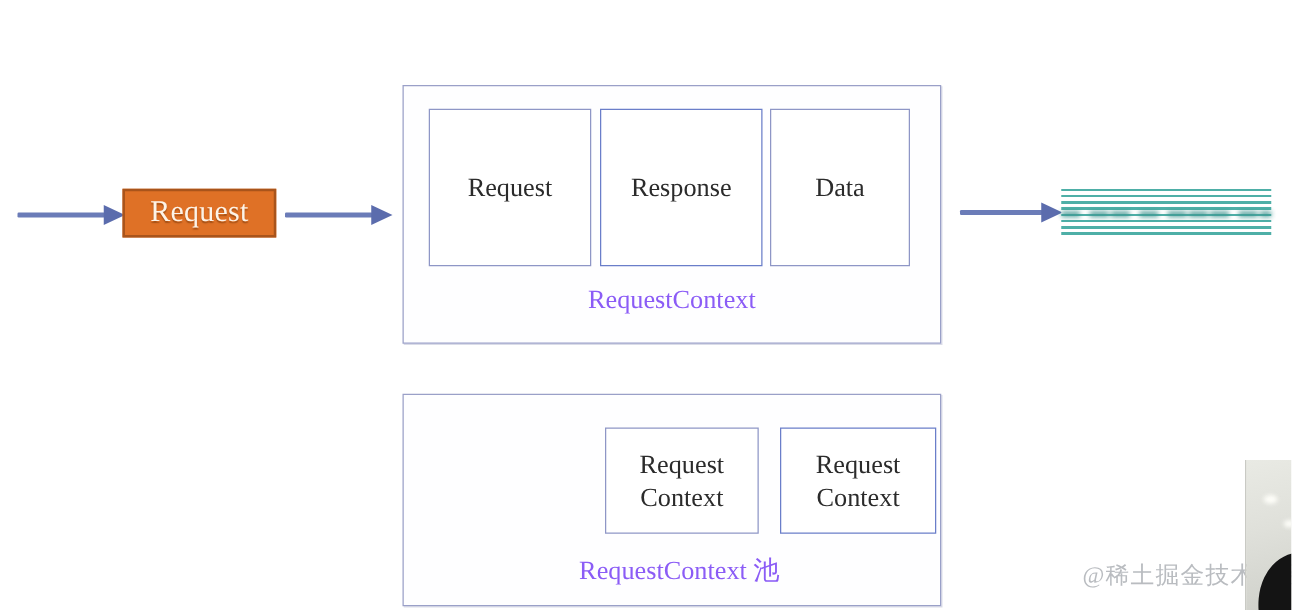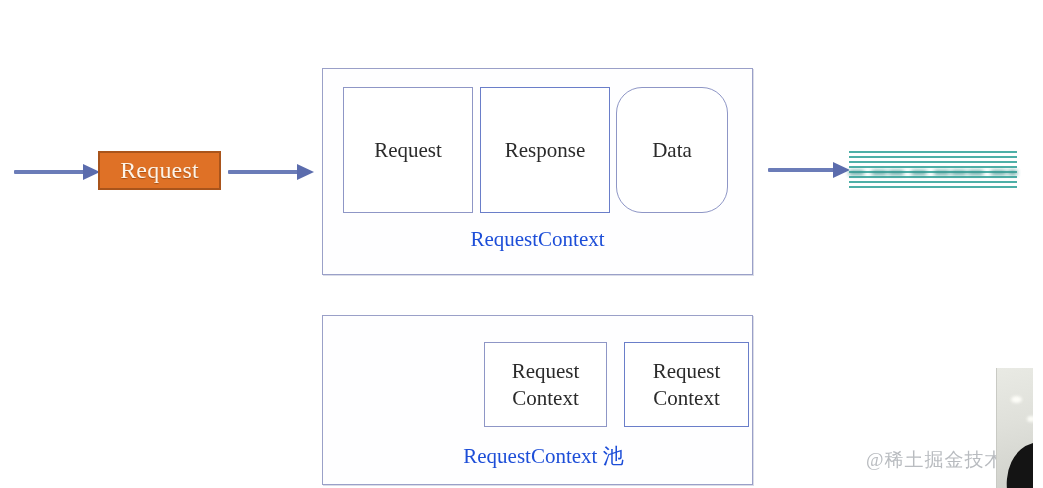--- a/index.html
+++ b/index.html
@@ -78,21 +78,21 @@
     justify-content: center;
     text-align: center;
     color: #2b2b2b;
     font-size: 21px;
     line-height: 1.25;
   }
   .inner-box.accent { border-color: #6a7ec9; }
   .box-caption {
     position: absolute;
     text-align: center;
-    color: #1d4ed8;
+    color: #8b5cf6;
     font-size: 21px;
     white-space: nowrap;
   }
 
   
   .striped-block {
     position: absolute;
     background:
       repeating-linear-gradient(
         to bottom,
@@ -171,21 +171,21 @@
     <div class="shaft"></div>
     <div class="head"></div>
   </div>
 
   <div class="outer-box" style="left:322px; top:68px; width:431px; height:207px;">
 
     <div class="inner-box" style="left:20px; top:18px; width:130px; height:126px;">Request</div>
 
     <div class="inner-box accent" style="left:157px; top:18px; width:130px; height:126px;">Response</div>
 
-    <div class="inner-box" style="left:293px; top:18px; width:112px; height:126px;border-radius:26px;">Data</div>
+    <div class="inner-box" style="left:293px; top:18px; width:112px; height:126px;">Data</div>
 
     <div class="box-caption" style="left:0; right:0; top:158px;">RequestContext</div>
   </div>
 
   <div class="arrow" style="left:768px; top:160px; width:82px;">
     <div class="shaft"></div>
     <div class="head"></div>
   </div>
 
   <div class="striped-block" style="left:849px; top:151px; width:168px; height:38px;">

